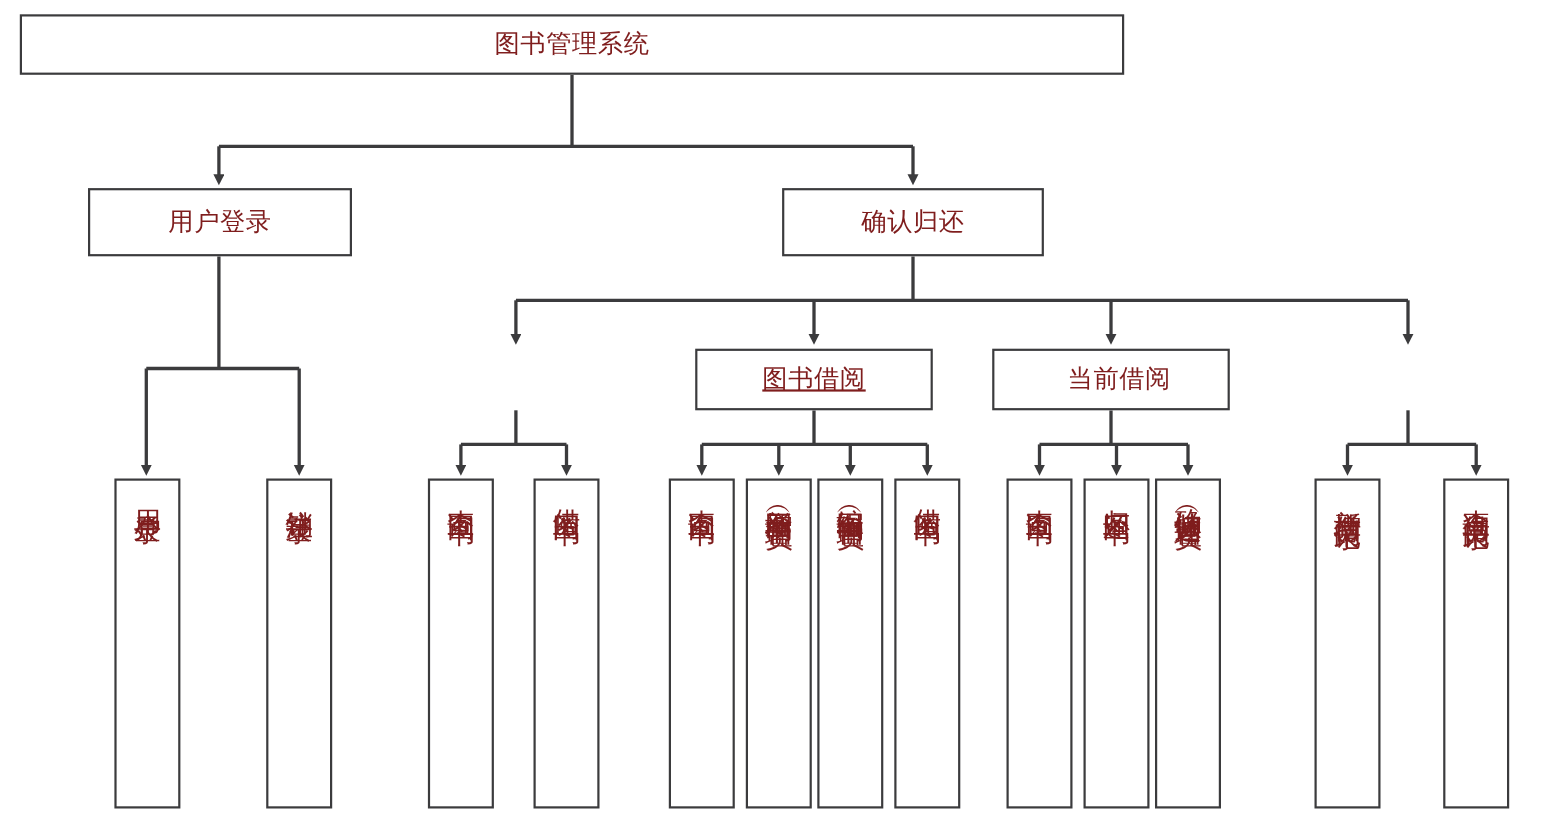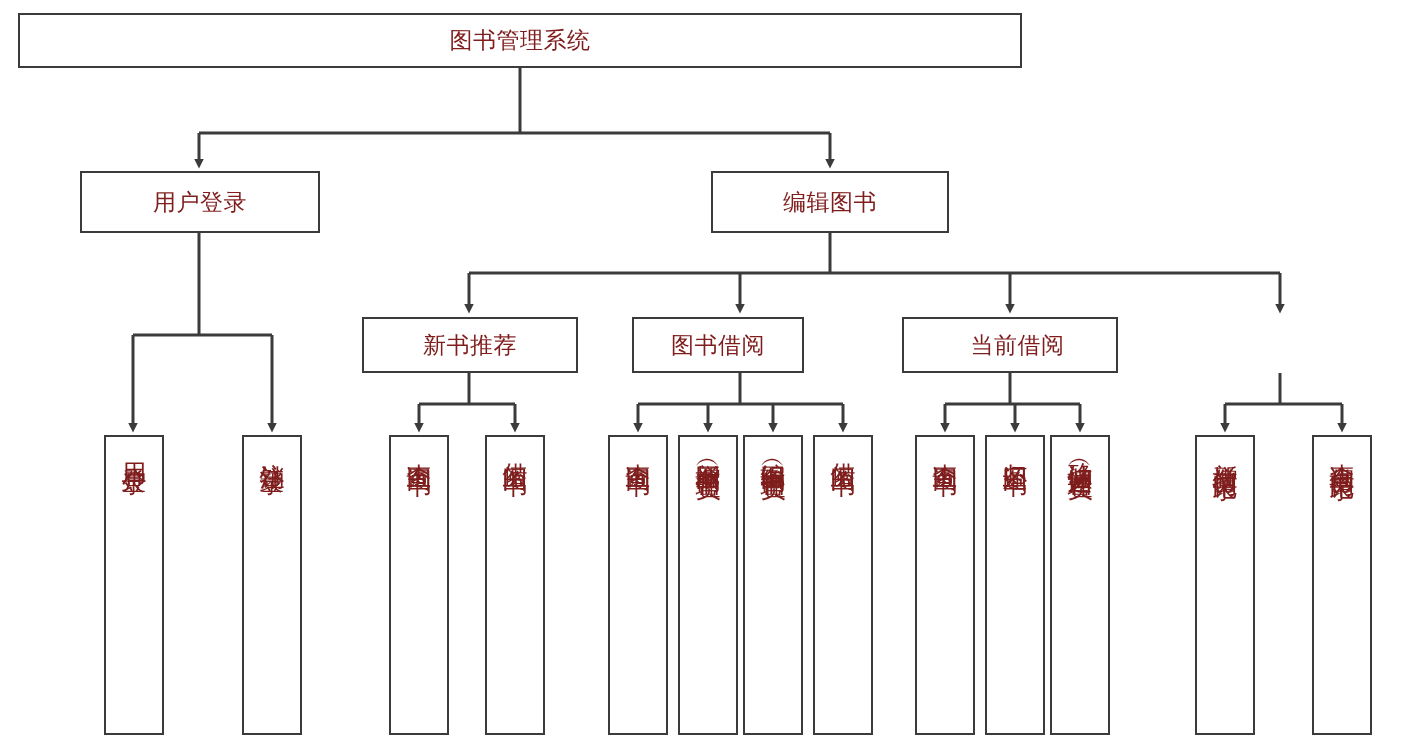--- a/index.html
+++ b/index.html
@@ -127,27 +127,24 @@
   </svg>
 
   <div class="node h-node root" style="left:18px; top:13px; width:1004px; height:55px;">
     <span class="node-label">图书管理系统</span>
   </div>
 
   <div class="node h-node" style="left:80px; top:171px; width:240px; height:62px;">
     <span class="node-label">用户登录</span>
   </div>
   <div class="node h-node" style="left:711px; top:171px; width:238px; height:62px;">
-    <span class="node-label">编辑图书</span>
+    <span class="node-label">确认归还</span>
   </div>
 
-  <div class="node h-node" style="left:362px; top:317px; width:216px; height:56px;">
-    <span class="node-label">新书推荐</span>
-  </div>
-  <div class="node h-node" style="left:632px; top:317px; width:172px; height:56px;">
+  <div class="node h-node" style="left:632px; top:317px; width:216px; height:56px;text-decoration:underline;">
     <span class="node-label">图书借阅</span>
   </div>
   <div class="node h-node" style="left:902px; top:317px; width:216px; height:56px;padding-left:15px;">
     <span class="node-label">当前借阅</span>
   </div>
 
   <div class="node v-node" style="left:104px; top:435px; width:60px; height:300px;">
     <span class="node-label">用户登录</span>
   </div>
   <div class="node v-node" style="left:242px; top:435px; width:60px; height:300px;">

